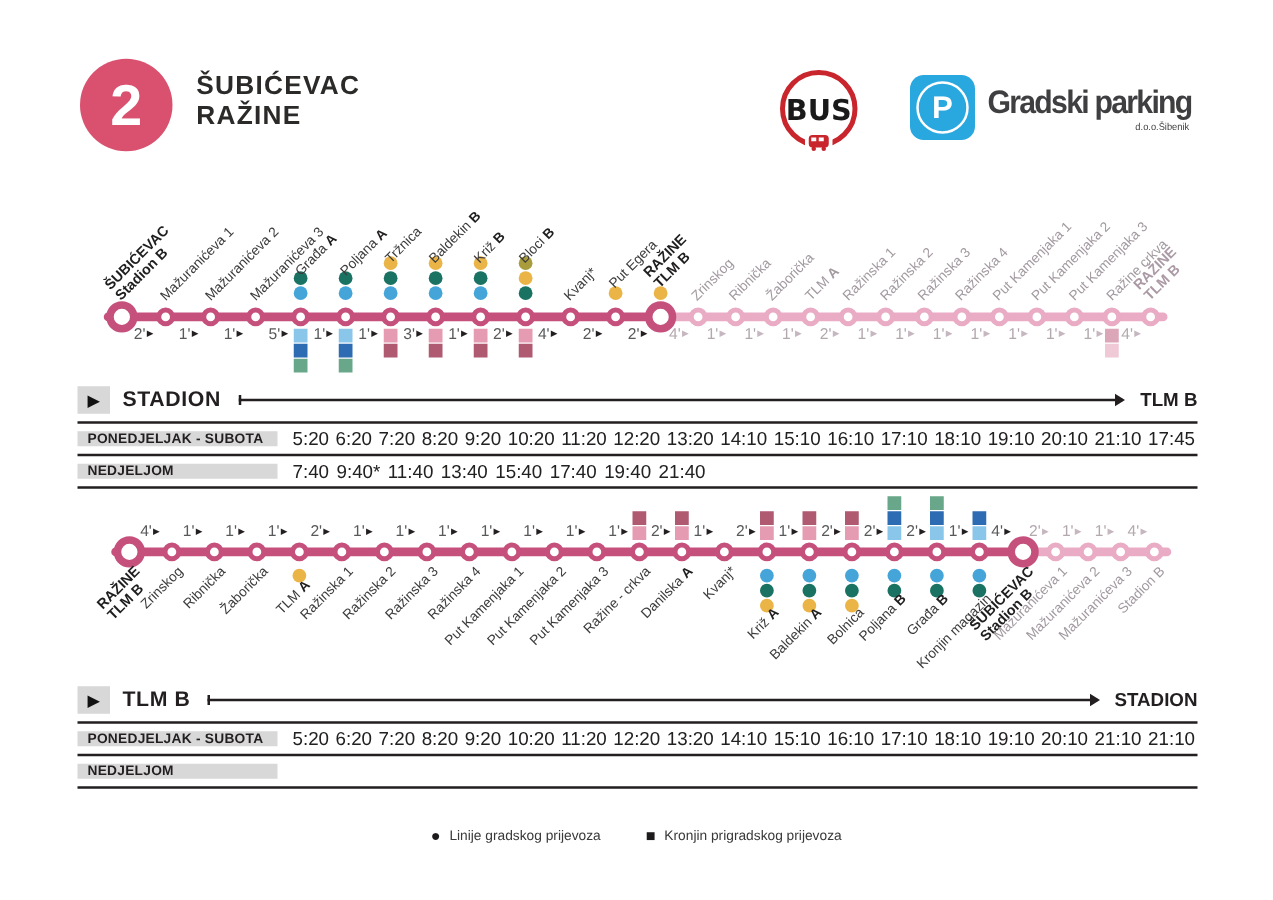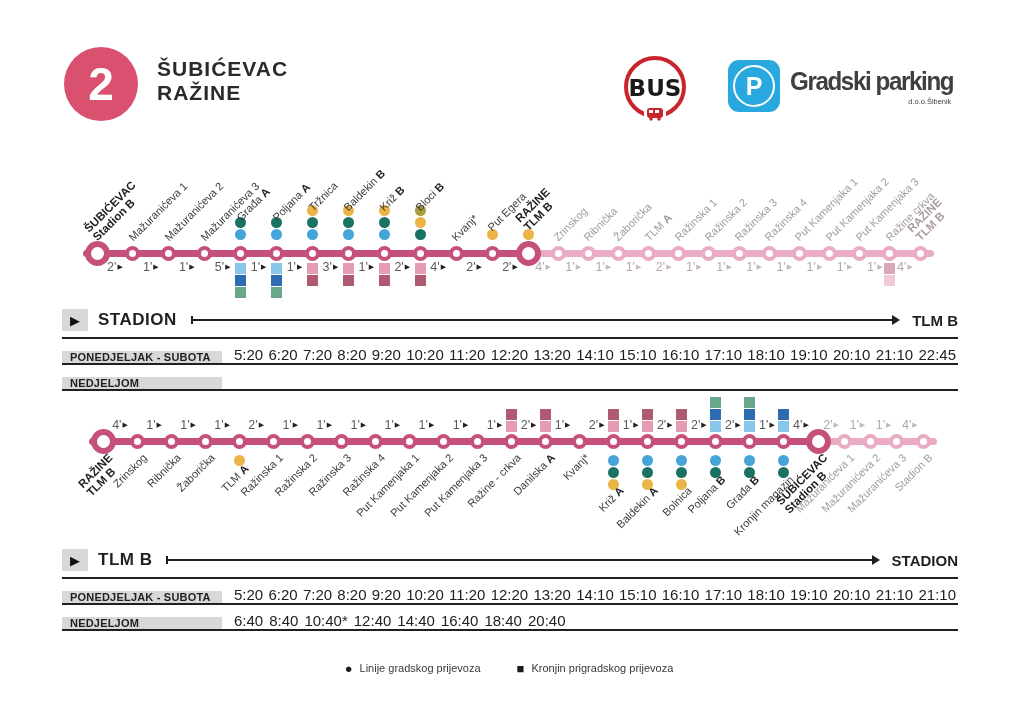--- a/index.html
+++ b/index.html
@@ -43,21 +43,21 @@
   .tt-head{display:flex;align-items:center;height:24px;margin-bottom:5px}
   .tt-icon{width:26px;height:22px;background:#d8d8d8;display:flex;align-items:center;
            justify-content:center;font-size:13px;color:#111;margin-right:10px;flex:none}
   .tt-from{font-weight:bold;font-size:17px;letter-spacing:.5px}
   .hline{flex:1;height:2px;background:#231f20;margin:0 14px;position:relative}
   .hline:before{content:"";position:absolute;left:0;top:-3px;width:2px;height:8px;background:#231f20}
   .hline:after{content:"";position:absolute;right:-2px;top:-4px;width:0;height:0;
                border-left:8px solid #231f20;border-top:5px solid transparent;border-bottom:5px solid transparent}
   .tt-to{font-weight:bold;font-size:15px}
   .rule{border-top:2.5px solid #231f20}
-  .tt-row{display:flex;align-items:flex-end;height:24px}
+  .tt-row{display:flex;align-items:center;height:24px}
   .tt-lab{width:152px;background:#d8d8d8;font-weight:bold;font-size:11px;display:flex;
           align-items:center;padding-left:8px;flex:none;letter-spacing:.2px}
   .tt-times{flex:1;display:flex;align-items:center;padding:0 2px 0 12px;font-size:15px;color:#232020}
   .tt-times.spread{justify-content:space-between}
   .tt-times.packed{gap:6px}
 
   
   .footnote{position:absolute;left:0;top:634px;width:100%;text-align:center;font-size:13.5px;color:#3a383a}
   .footnote b{color:#000}
   .legend{position:absolute;left:0;top:661px;width:100%;display:flex;justify-content:center;gap:36px;
@@ -352,26 +352,36 @@
           <span>12:20</span>
           <span>13:20</span>
           <span>14:10</span>
           <span>15:10</span>
           <span>16:10</span>
           <span>17:10</span>
           <span>18:10</span>
           <span>19:10</span>
           <span>20:10</span>
           <span>21:10</span>
-          <span>22:45</span>
+          <span>17:45</span>
         </div>
     </div>
     <div class="rule"></div>
     <div class="tt-row">
       <div class="tt-lab">NEDJELJOM</div>
+      <div class="tt-times packed" id="t1r1">
+          <span>7:40</span>
+          <span>9:40*</span>
+          <span>11:40</span>
+          <span>13:40</span>
+          <span>15:40</span>
+          <span>17:40</span>
+          <span>19:40</span>
+          <span>21:40</span>
+        </div>
     </div>
     <div class="rule"></div>
   </div>
 
   <div class="tt" style="top:548px">
     <div class="tt-head">
       <div class="tt-icon">▶</div>
       <div class="tt-from">TLM B</div>
       <div class="hline"></div>
       <div class="tt-to">STADION</div>
@@ -396,30 +406,20 @@
           <span>18:10</span>
           <span>19:10</span>
           <span>20:10</span>
           <span>21:10</span>
           <span>21:10</span>
         </div>
     </div>
     <div class="rule"></div>
     <div class="tt-row">
       <div class="tt-lab">NEDJELJOM</div>
-      <div class="tt-times packed" id="t2r1">
-          <span>6:40</span>
-          <span>8:40</span>
-          <span>10:40*</span>
-          <span>12:40</span>
-          <span>14:40</span>
-          <span>16:40</span>
-          <span>18:40</span>
-          <span>20:40</span>
-        </div>
     </div>
     <div class="rule"></div>
   </div>
 
   <div class="legend">
     <div>
       <span class="sym">●</span><span>Linije gradskog prijevoza</span>
     </div>
     <div>
       <span class="sym">■</span><span>Kronjin prigradskog prijevoza</span>

